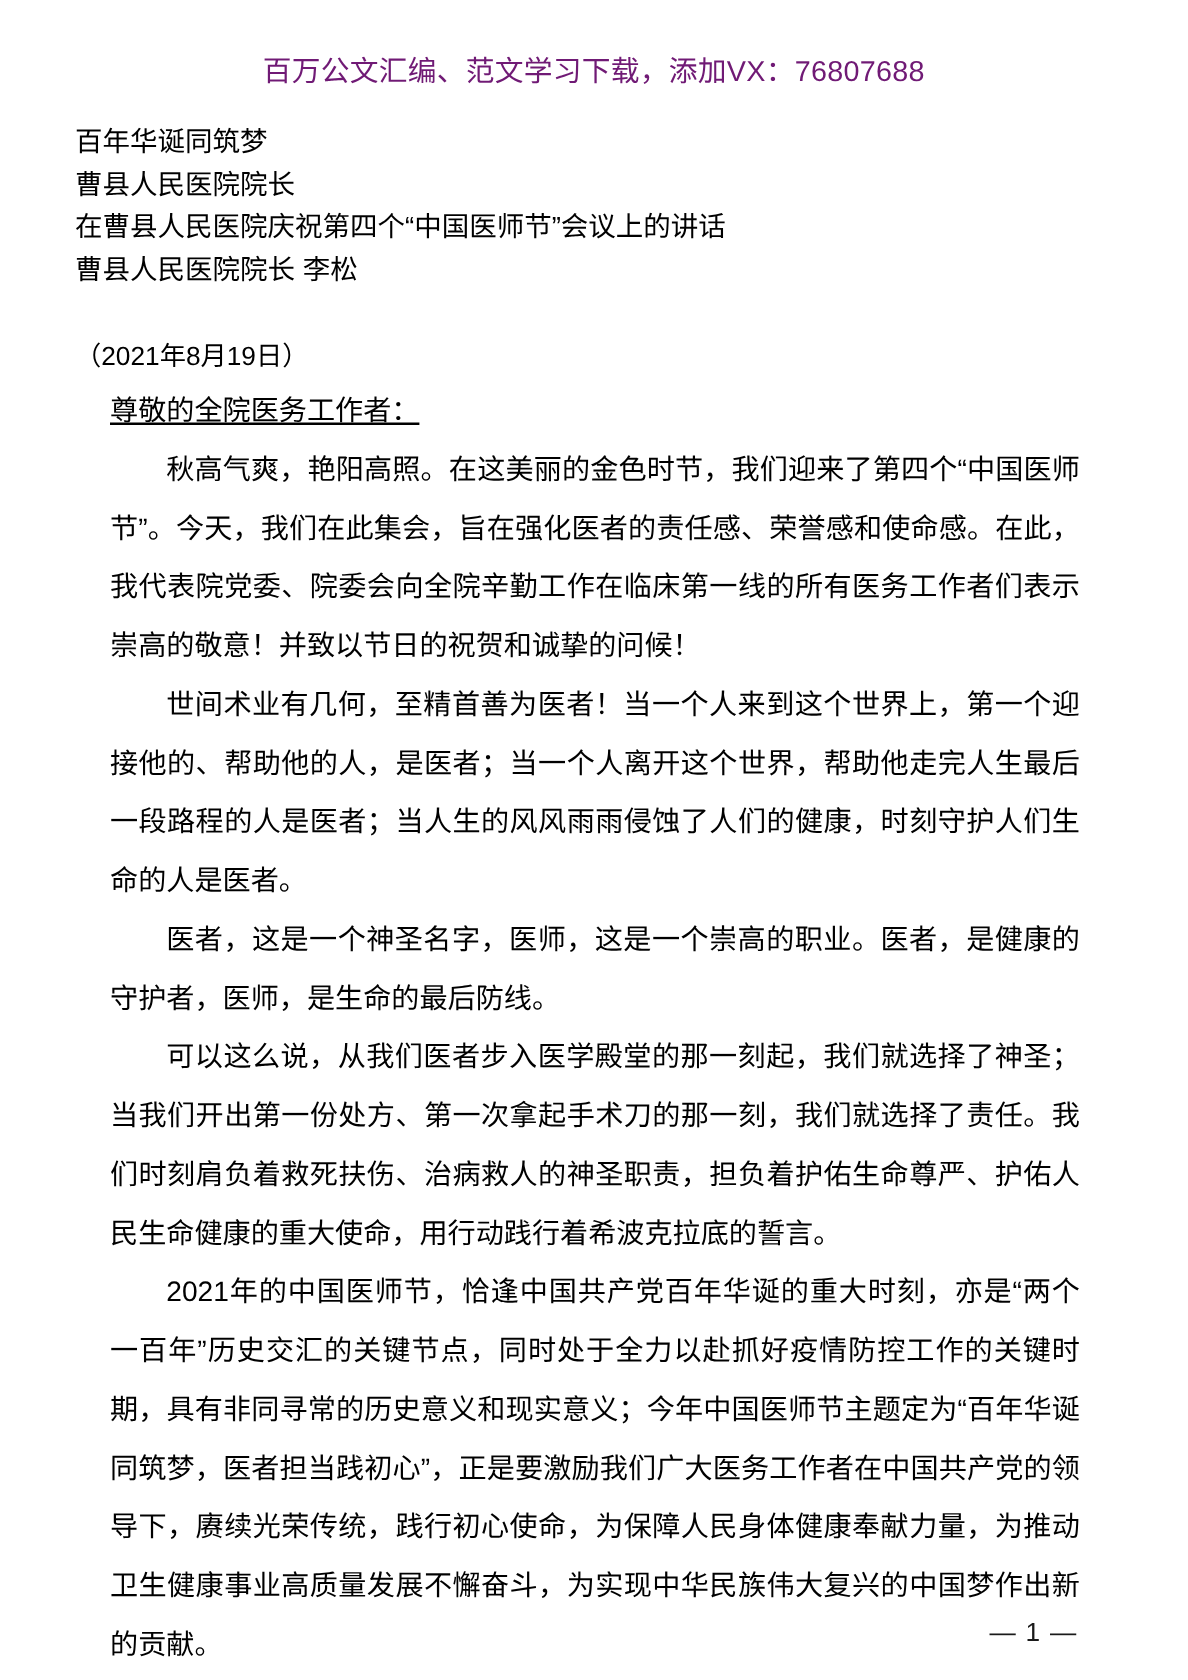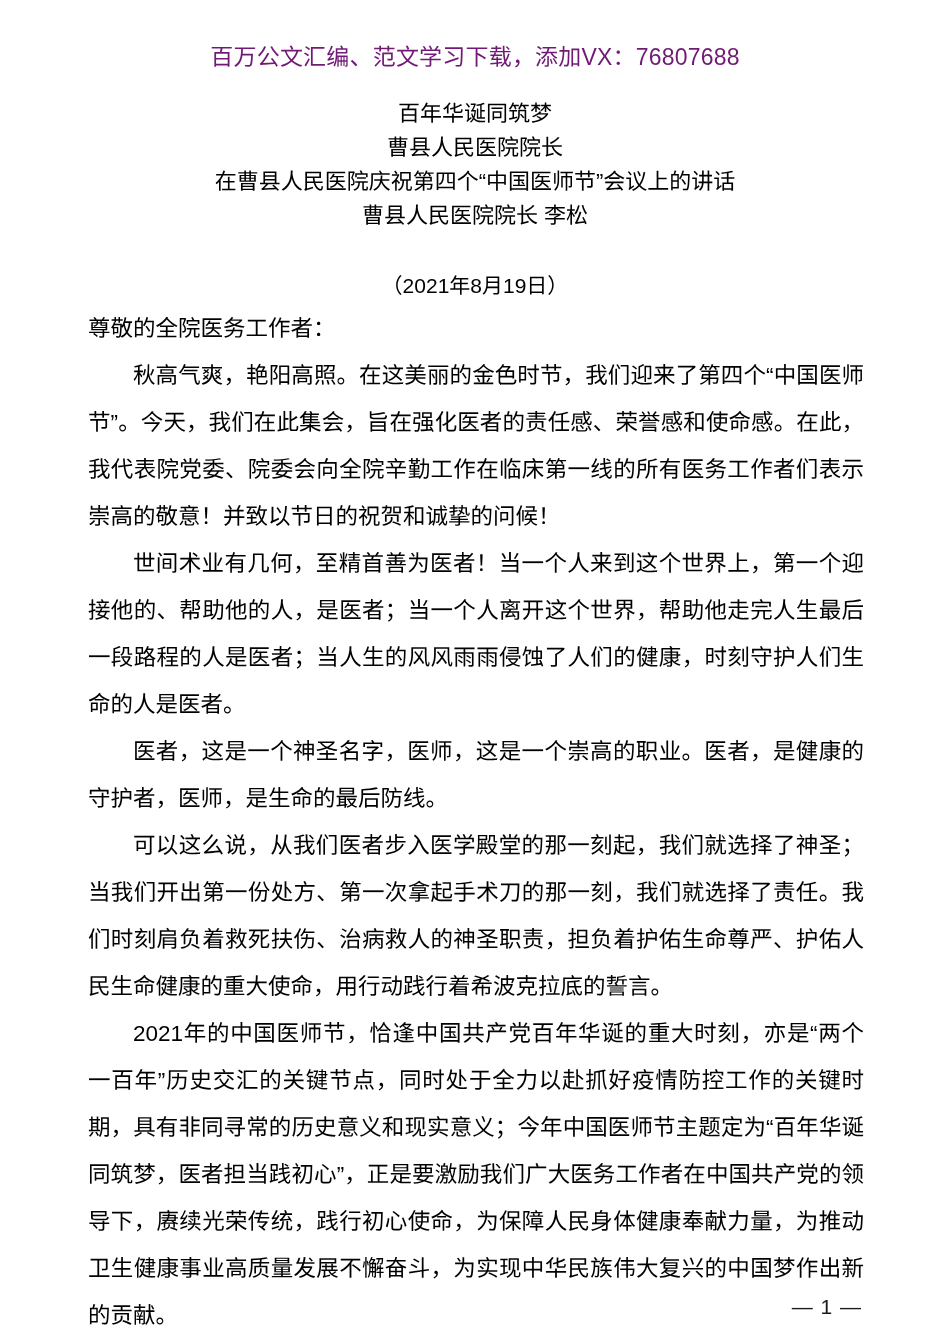--- a/index.html
+++ b/index.html
@@ -39,21 +39,20 @@
     white-space: nowrap;
     font-weight: 400;
   }
 
   
   .title-block {
     position: absolute;
     top: 97px;
     left: 60px;
     right: 60px;
-    text-align: center;
   }
 
   .title-line {
     font-size: 22px;
     line-height: 34px;
     color: #000000;
     white-space: nowrap;
     font-weight: 400;
   }
 
@@ -82,20 +81,21 @@
 
   .para {
     margin: 0;
     text-indent: 2em;
     text-align: justify;
     text-justify: inter-ideograph;
   }
 
   .para.salutation {
     text-indent: 0;
+    text-decoration: underline;
   }
 
   
   .page-footer {
     position: absolute;
     left: 88px;
     right: 88px;
     top: 1292px;
     text-align: right;
     font-size: 21px;

